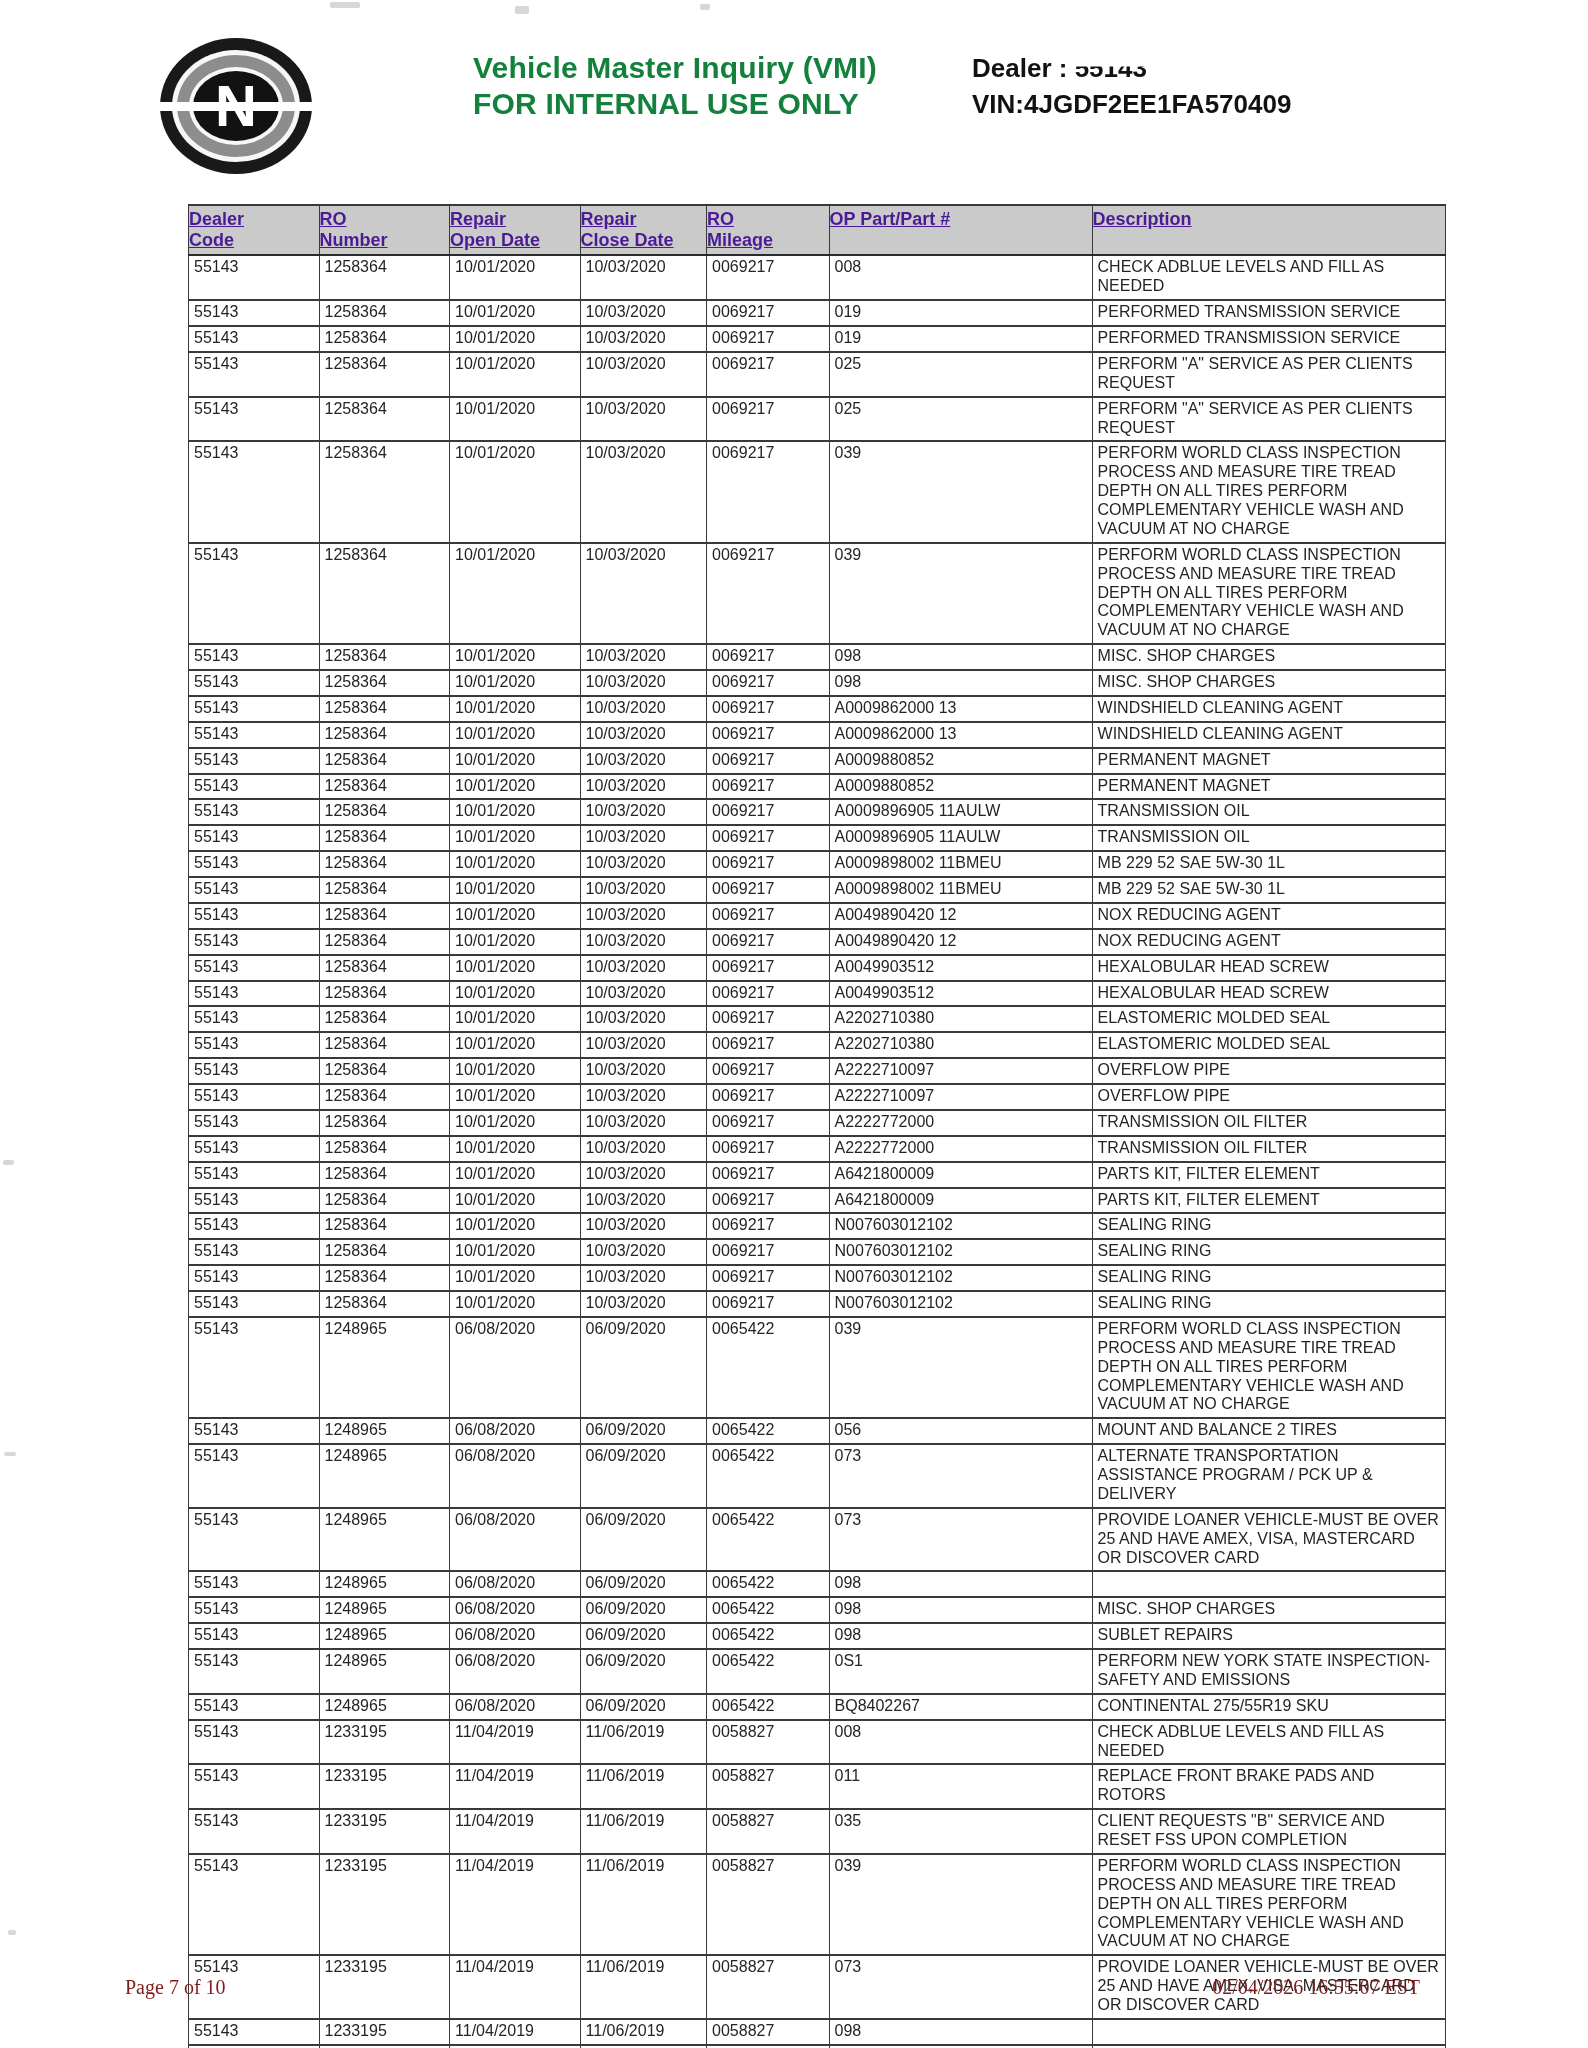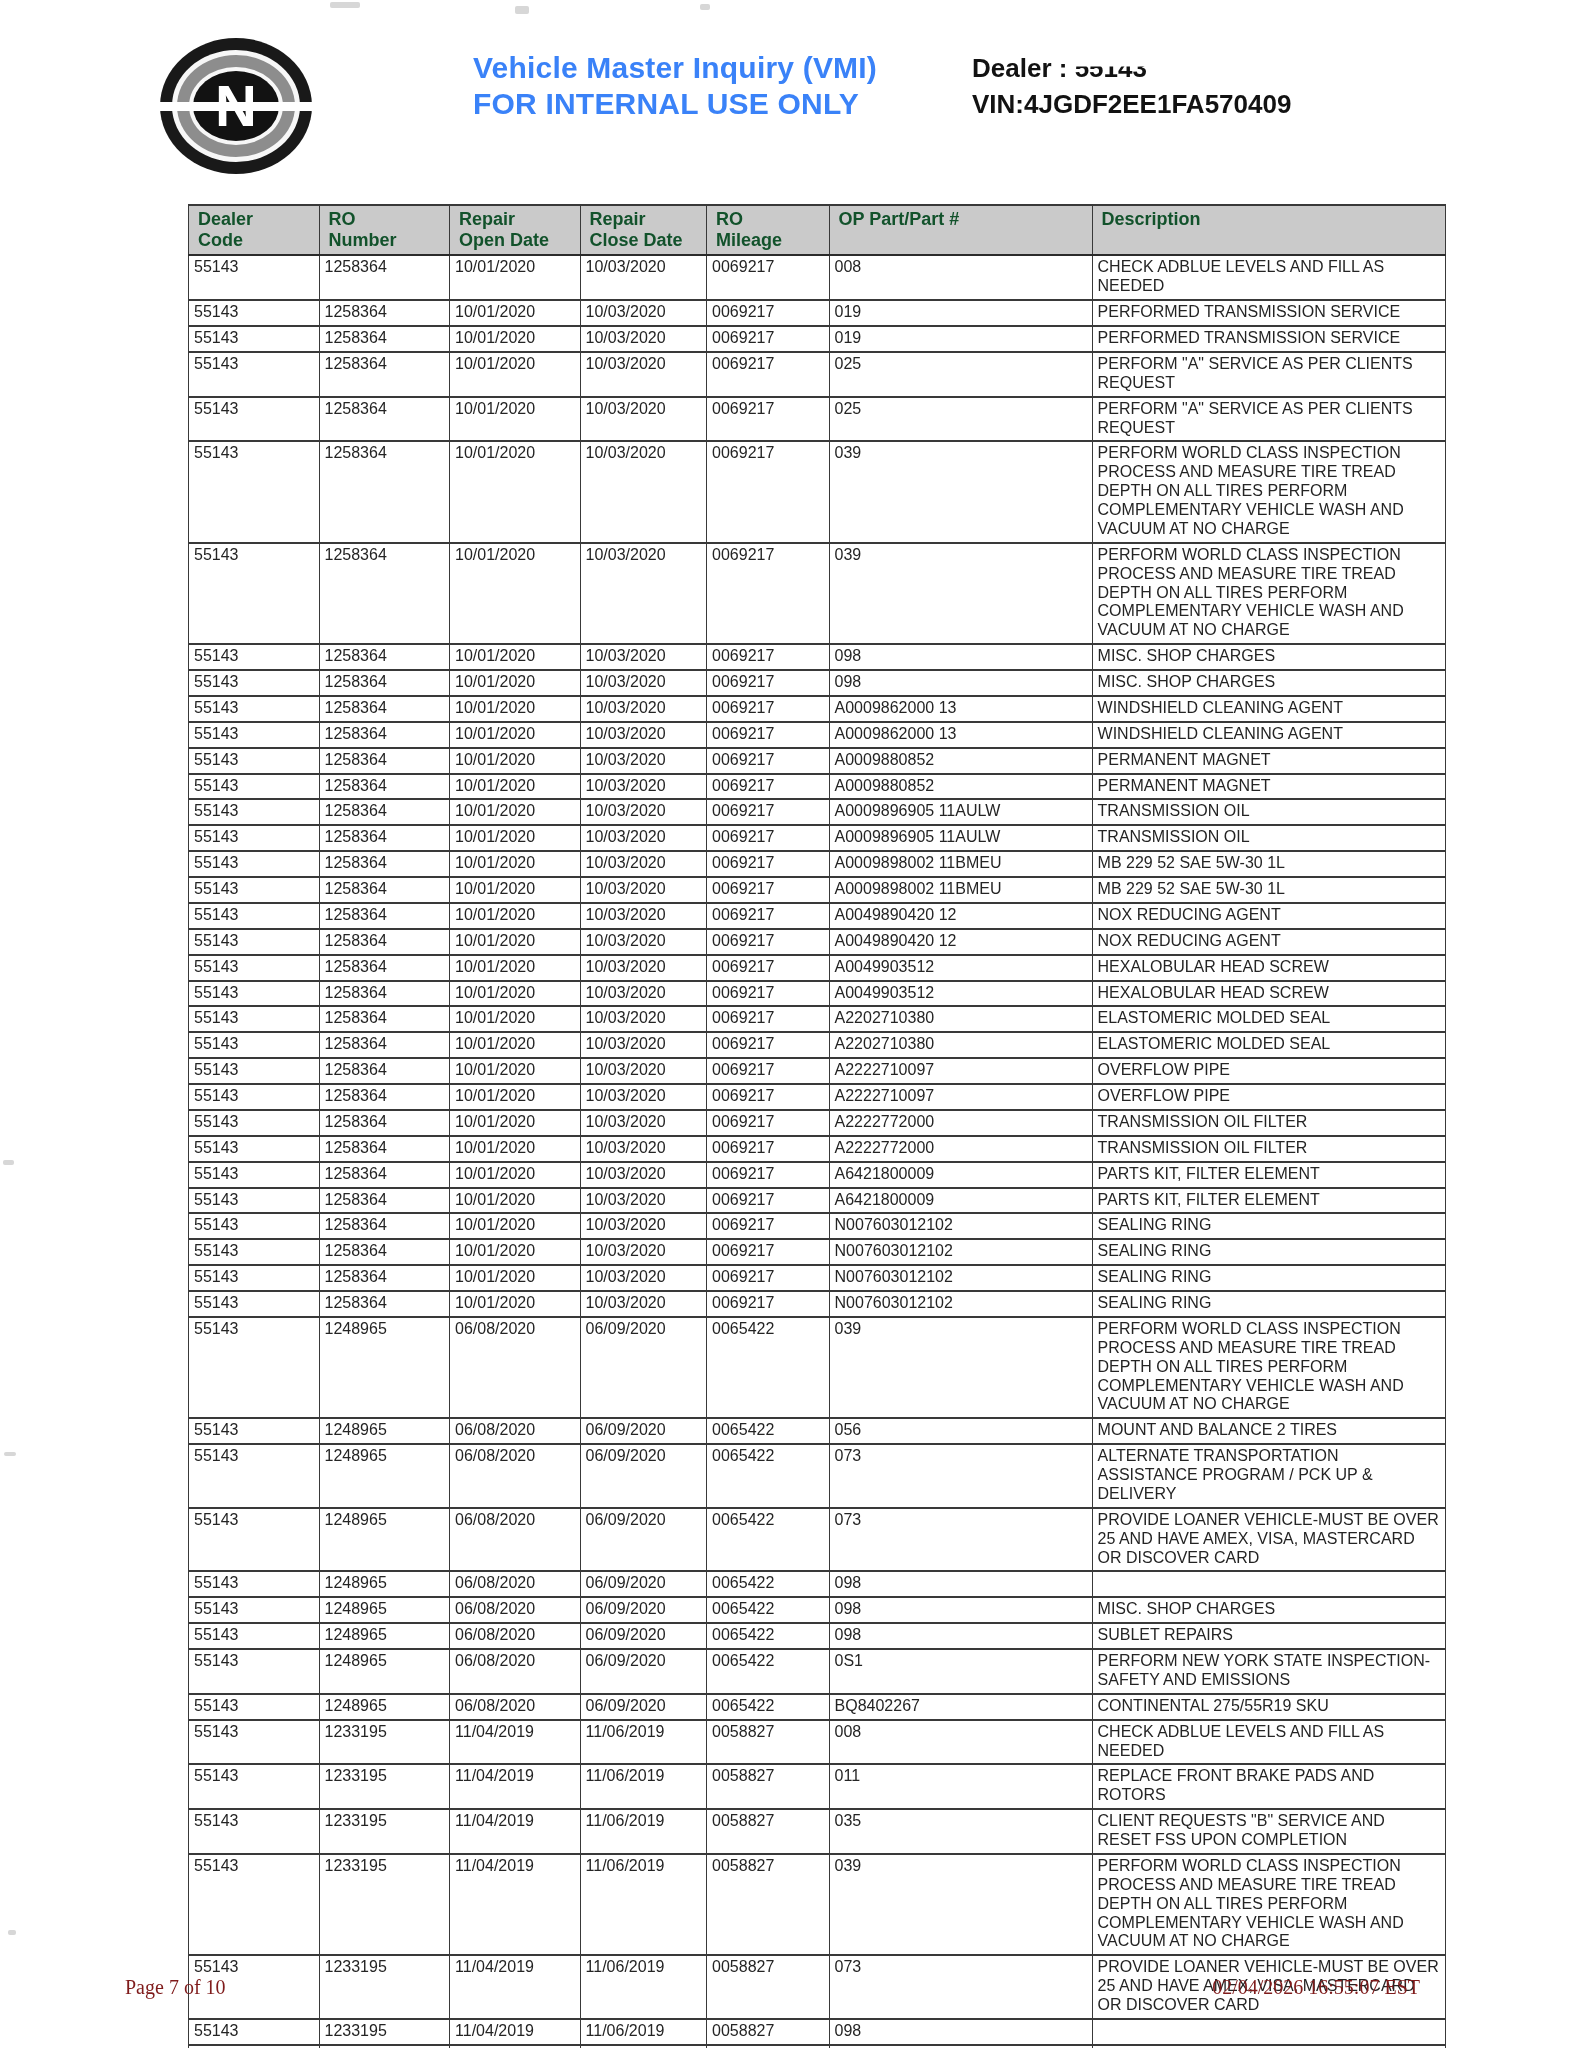--- a/index.html
+++ b/index.html
@@ -10,31 +10,31 @@
   }
   
   .logo{position:absolute;left:160px;top:38px;width:152px;height:136px;border-radius:50%;background:#1b1b1b;}
   .logo .r2{position:absolute;inset:12px;border-radius:50%;background:#f5f5f5;}
   .logo .r3{position:absolute;inset:17px;border-radius:50%;background:#8d8d8d;}
   .logo .r4{position:absolute;inset:29px;border-radius:50%;background:#f5f5f5;}
   .logo .core{position:absolute;inset:33px;border-radius:50%;background:#141414;
     display:flex;align-items:center;justify-content:center;}
   .logo .stripe{position:absolute;left:-10px;right:-10px;top:50%;height:9px;margin-top:-4px;background:#fdfdfd;}
   .logo .nletter{position:relative;color:#fff;font-weight:bold;font-size:58px;line-height:1;}
-  .titles{position:absolute;left:473px;top:50px;font-weight:bold;font-size:30px;line-height:36px;color:#3b82f6;letter-spacing:.2px;}
+  .titles{position:absolute;left:473px;top:50px;font-weight:bold;font-size:30px;line-height:36px;color:#15803d;letter-spacing:.2px;}
   .dealerblock{position:absolute;left:972px;top:50px;font-weight:bold;font-size:26px;line-height:36px;color:#141414;}
   .clip-top{display:inline-block;clip-path:inset(46% 0 0 0);}
   
   table.vmi{position:absolute;left:188px;top:204px;width:1258px;border-collapse:collapse;
     font-size:16px;line-height:1.18;color:#262626;}
   table.vmi, table.vmi th, table.vmi td{border:1.6px solid #3a3a3a;}
   table.vmi tr{border-top:2px solid #3a3a3a;}
   table.vmi th{
     background:#c9c9c9;text-align:left;vertical-align:top;font-size:18px;
-    padding:3px 9px;white-space:pre-line;border-bottom:2.4px solid #2d2d2d;color:#14532d;
+    padding:3px 0;white-space:pre-line;border-bottom:2.4px solid #2d2d2d;color:#4c1d95;text-decoration:underline;
   }
   table.vmi td{vertical-align:top;padding:2px 5px 3px 5px;}
   col.c0{width:130px;} col.c1{width:130px;} col.c2{width:130px;} col.c3{width:126px;}
   col.c4{width:122px;} col.c5{width:262px;} col.c6{width:352px;}
   
   .footer{position:absolute;left:125px;top:1976px;width:1295px;display:flex;justify-content:space-between;
     font-family:"Liberation Serif", serif;font-size:20px;color:#7f1d1d;}
   
   .mark{position:absolute;background:#8a8a8a;opacity:.35;border-radius:2px;}
 </style>

